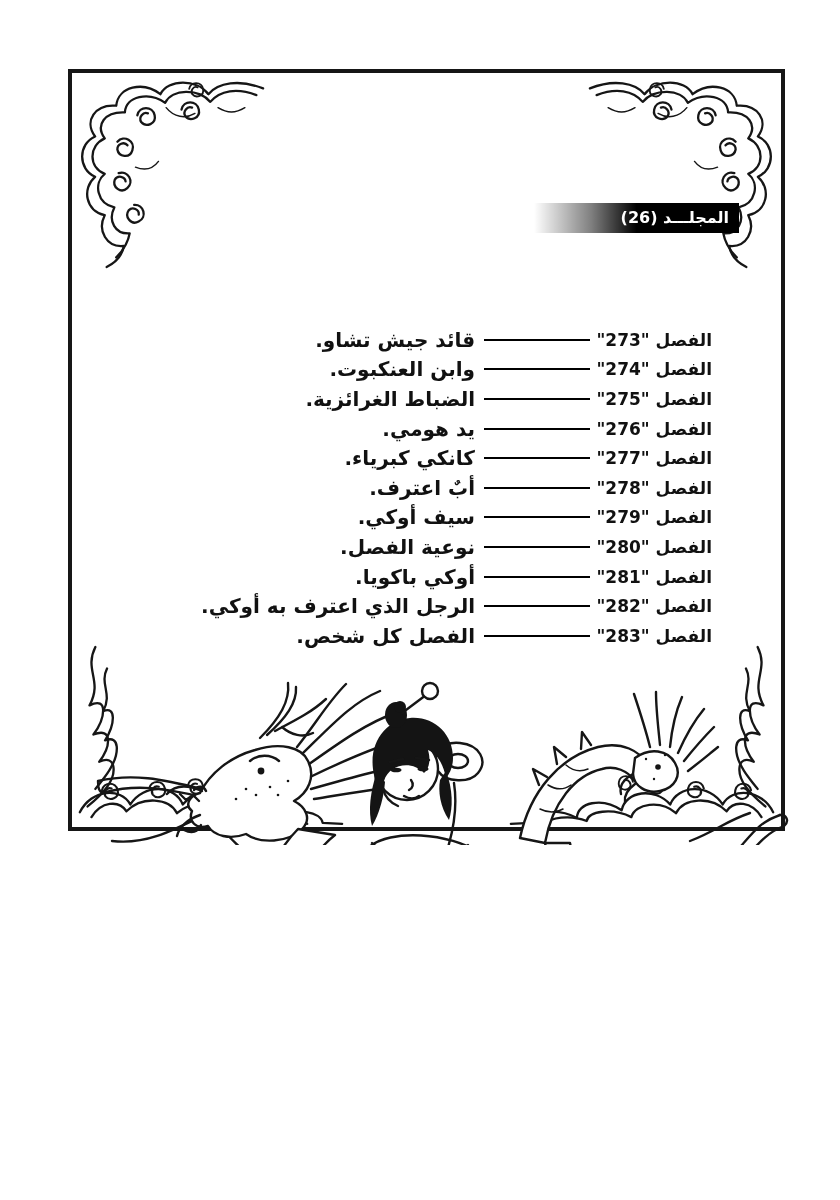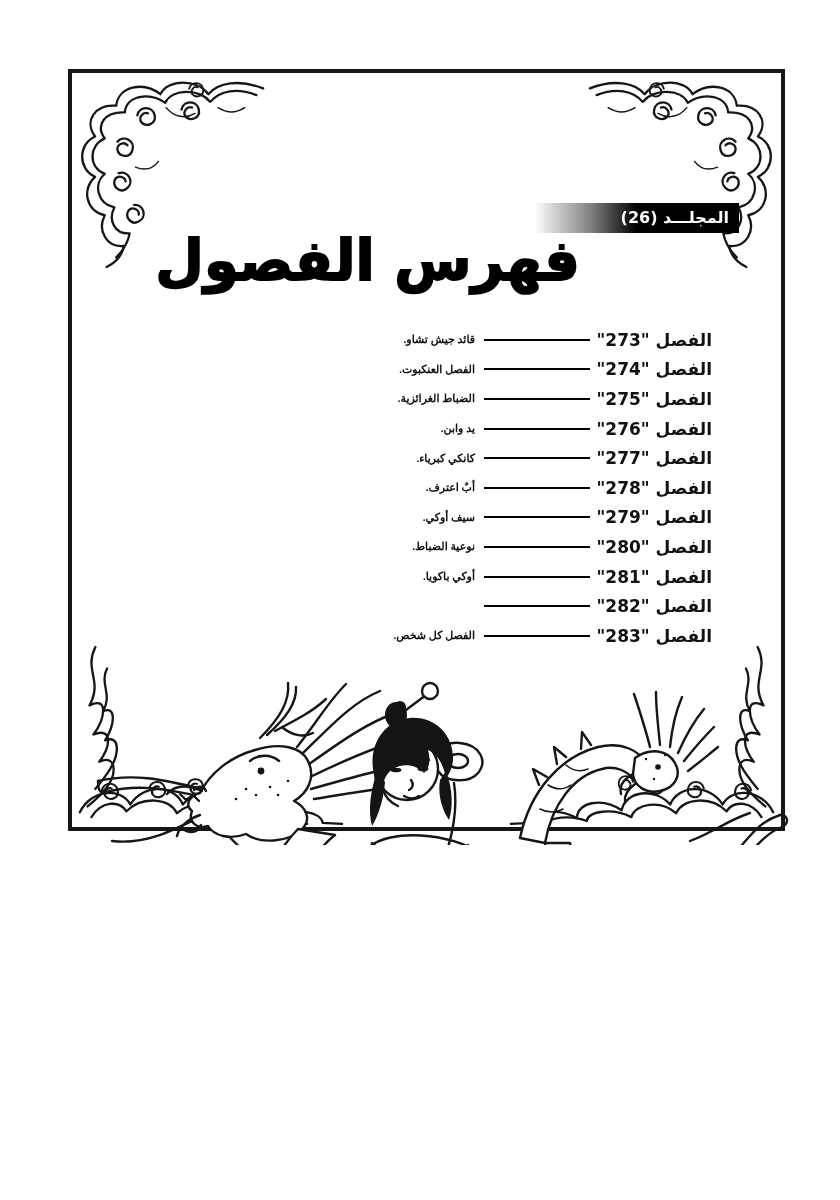--- a/index.html
+++ b/index.html
@@ -26,21 +26,21 @@
   
   .title{position:absolute;top:228px;right:260px;margin:0;direction:rtl;white-space:nowrap;
          font-size:56px;font-weight:bold;color:#000;-webkit-text-stroke:1.8px #000;letter-spacing:-1px;}
 
   
   .toc{position:absolute;top:325px;right:128px;width:400px;direction:rtl;}
   .row{display:flex;align-items:center;height:29.6px;}
   .ch{font-size:17px;font-weight:bold;white-space:nowrap;width:100px;flex:none;}
   .sep{display:inline-block;width:106px;height:0;border-top:2.2px solid #000;
        margin-right:22px;margin-left:9px;flex:none;}
-  .ct{font-size:11px;font-weight:bold;white-space:nowrap;font-family:Liberation Serif, serif;}
+  .ct{font-size:20px;font-weight:bold;white-space:nowrap;}
 
   
   .ill{position:absolute;left:50px;top:643px;width:740px;height:510px;pointer-events:none;}
 
   .ln{fill:none;stroke:#161616;stroke-width:2.4;stroke-linecap:round;stroke-linejoin:round;}
   .th{fill:none;stroke:#161616;stroke-width:1.5;stroke-linecap:round;}
   .wh{fill:#ffffff;stroke:#161616;stroke-width:2.4;stroke-linejoin:round;}
   .bk{fill:#141414;stroke:none;}
   svg{display:block;overflow:visible;}
   .defsvg{position:absolute;width:0;height:0;}
@@ -89,71 +89,71 @@
       </svg>
     <svg class="orn br" viewBox="0 0 280 185">
         <use href="#flameCorner"></use>
       </svg>
   </div>
 
   <div class="badge">
     <span>المجلـــد (26)</span>
   </div>
 
-  <h1 class="title">فهرس الفصول</h1>
 
   <div class="toc">
     <div class="row">
         <span class="ch">الفصل "273"</span>
         <span class="sep"></span>
         <span class="ct">قائد جيش تشاو.</span>
       </div>
     <div class="row">
         <span class="ch">الفصل "274"</span>
         <span class="sep"></span>
-        <span class="ct">الفصل العنكبوت.</span>
+        <span class="ct">وابن العنكبوت.</span>
       </div>
     <div class="row">
         <span class="ch">الفصل "275"</span>
         <span class="sep"></span>
         <span class="ct">الضباط الغرائزية.</span>
       </div>
     <div class="row">
         <span class="ch">الفصل "276"</span>
         <span class="sep"></span>
-        <span class="ct">يد وابن.</span>
+        <span class="ct">يد هومي.</span>
       </div>
     <div class="row">
         <span class="ch">الفصل "277"</span>
         <span class="sep"></span>
         <span class="ct">كانكي كبرياء.</span>
       </div>
     <div class="row">
         <span class="ch">الفصل "278"</span>
         <span class="sep"></span>
         <span class="ct">أبٌ اعترف.</span>
       </div>
     <div class="row">
         <span class="ch">الفصل "279"</span>
         <span class="sep"></span>
         <span class="ct">سيف أوكي.</span>
       </div>
     <div class="row">
         <span class="ch">الفصل "280"</span>
         <span class="sep"></span>
-        <span class="ct">نوعية الضباط.</span>
+        <span class="ct">نوعية الفصل.</span>
       </div>
     <div class="row">
         <span class="ch">الفصل "281"</span>
         <span class="sep"></span>
         <span class="ct">أوكي باكويا.</span>
       </div>
     <div class="row">
         <span class="ch">الفصل "282"</span>
         <span class="sep"></span>
+        <span class="ct">الرجل الذي اعترف به أوكي.</span>
       </div>
     <div class="row">
         <span class="ch">الفصل "283"</span>
         <span class="sep"></span>
         <span class="ct">الفصل كل شخص.</span>
       </div>
   </div>
 
   <svg class="ill" viewBox="0 0 740 510">
 

